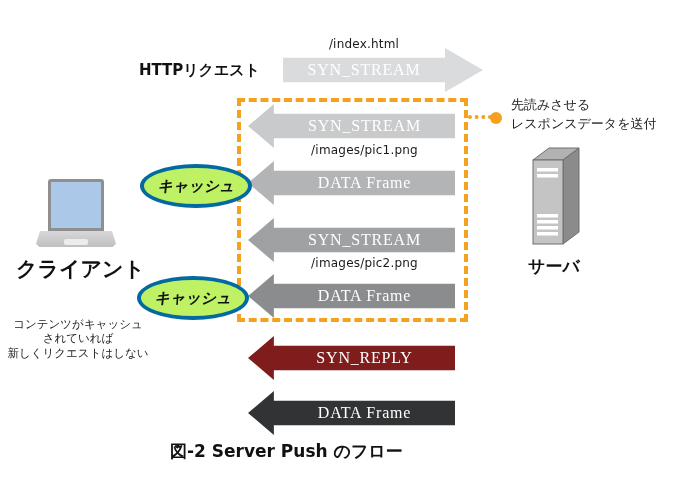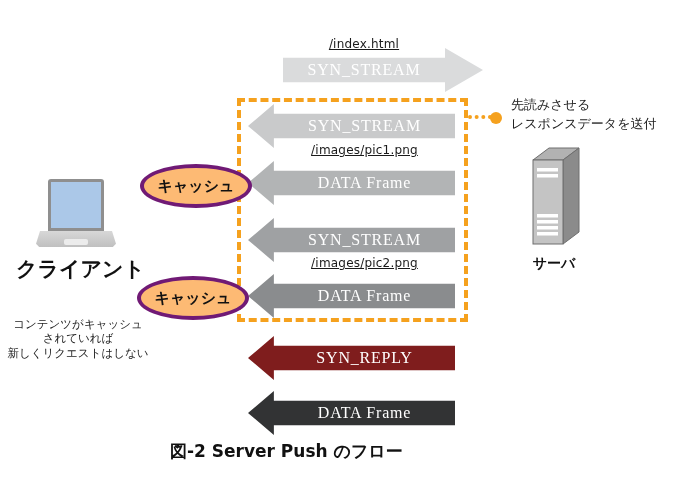--- a/index.html
+++ b/index.html
@@ -41,21 +41,20 @@
 
   
   .path-label {
     left: 274px;
     width: 181px;
     text-align: center;
     font-size: 12px;
     color: #1a1a1a;
     letter-spacing: 0.2px;
     z-index: 4;
-    text-decoration: underline;
   }
 
   
   .push-box {
     left: 237px;
     top: 98px;
     width: 231px;
     height: 224px;
     border: 4px dashed #F5A11E;
     z-index: 2;
@@ -85,30 +84,31 @@
     font-size: 13px;
     line-height: 1.45;
     color: #222222;
     z-index: 4;
   }
 
   
   .cache-ellipse {
     width: 112px;
     height: 44px;
-    background: #fdba74;
-    border: 4px solid #701a75;
+    background: #bef264;
+    border: 4px solid #0369a1;
     border-radius: 50%;
     display: flex;
     align-items: center;
     justify-content: center;
     font-size: 15px;
     font-weight: bold;
     color: #111111;
     z-index: 5;
+    font-style: italic;
   }
 
   
   .laptop-screen {
     left: 48px;
     top: 179px;
     width: 56px;
     height: 52px;
     background: #abc8e8;
     border: 3px solid #8f8f8f;
@@ -156,21 +156,21 @@
     margin-top: 37px;
   }
 
   
   .server-icon { left: 523px; top: 144px; z-index: 3; }
   .server-label {
     left: 523px;
     top: 255px;
     width: 62px;
     text-align: center;
-    font-size: 14px;
+    font-size: 17px;
     font-weight: bold;
     color: #111111;
     z-index: 4;
   }
 
   
   .http-request-label {
     left: 130px;
     top: 61px;
     width: 130px;
@@ -189,20 +189,21 @@
     font-weight: bold;
     color: #111111;
     z-index: 4;
   }
 </style>
 </head>
 <body>
 
 <div class="canvas">
 
+  <div class="abs http-request-label">HTTPリクエスト</div>
   <div class="abs path-label" style="left:283px; width:162px; top:37px;">/index.html</div>
   <div class="abs arrow arrow-right" style="left: 283px; top: 48px; width: 200px; background-color: rgb(218, 219, 220);">
     <span>SYN_STREAM</span>
   </div>
 
   <div class="abs push-box"></div>
 
   <div class="abs connector-line"></div>
   <div class="abs connector-dot"></div>
   <div class="abs annotation">

